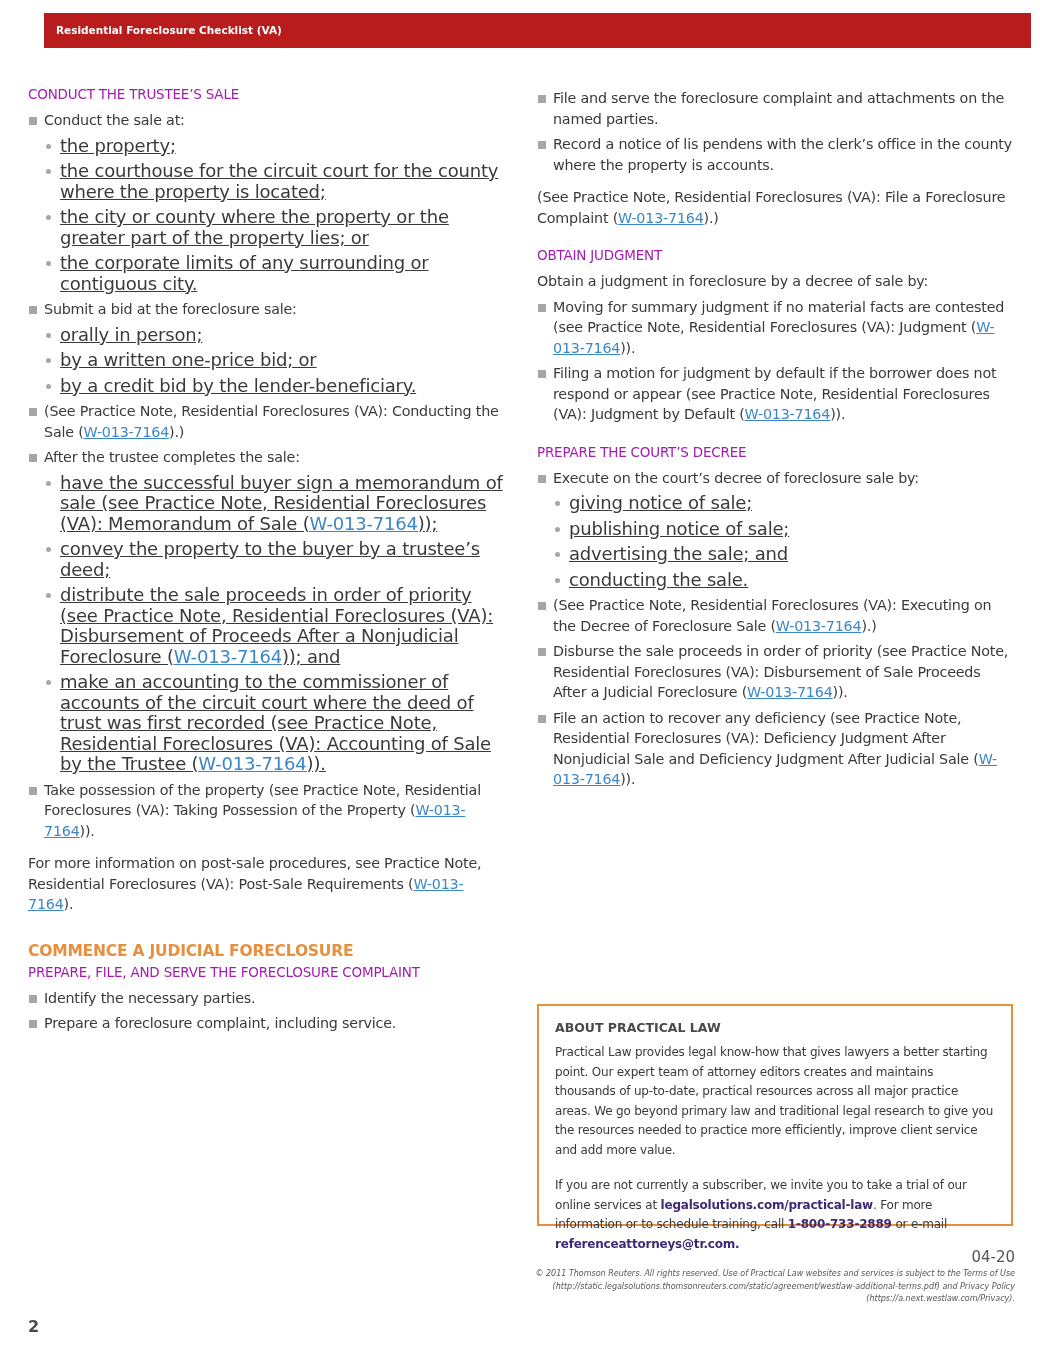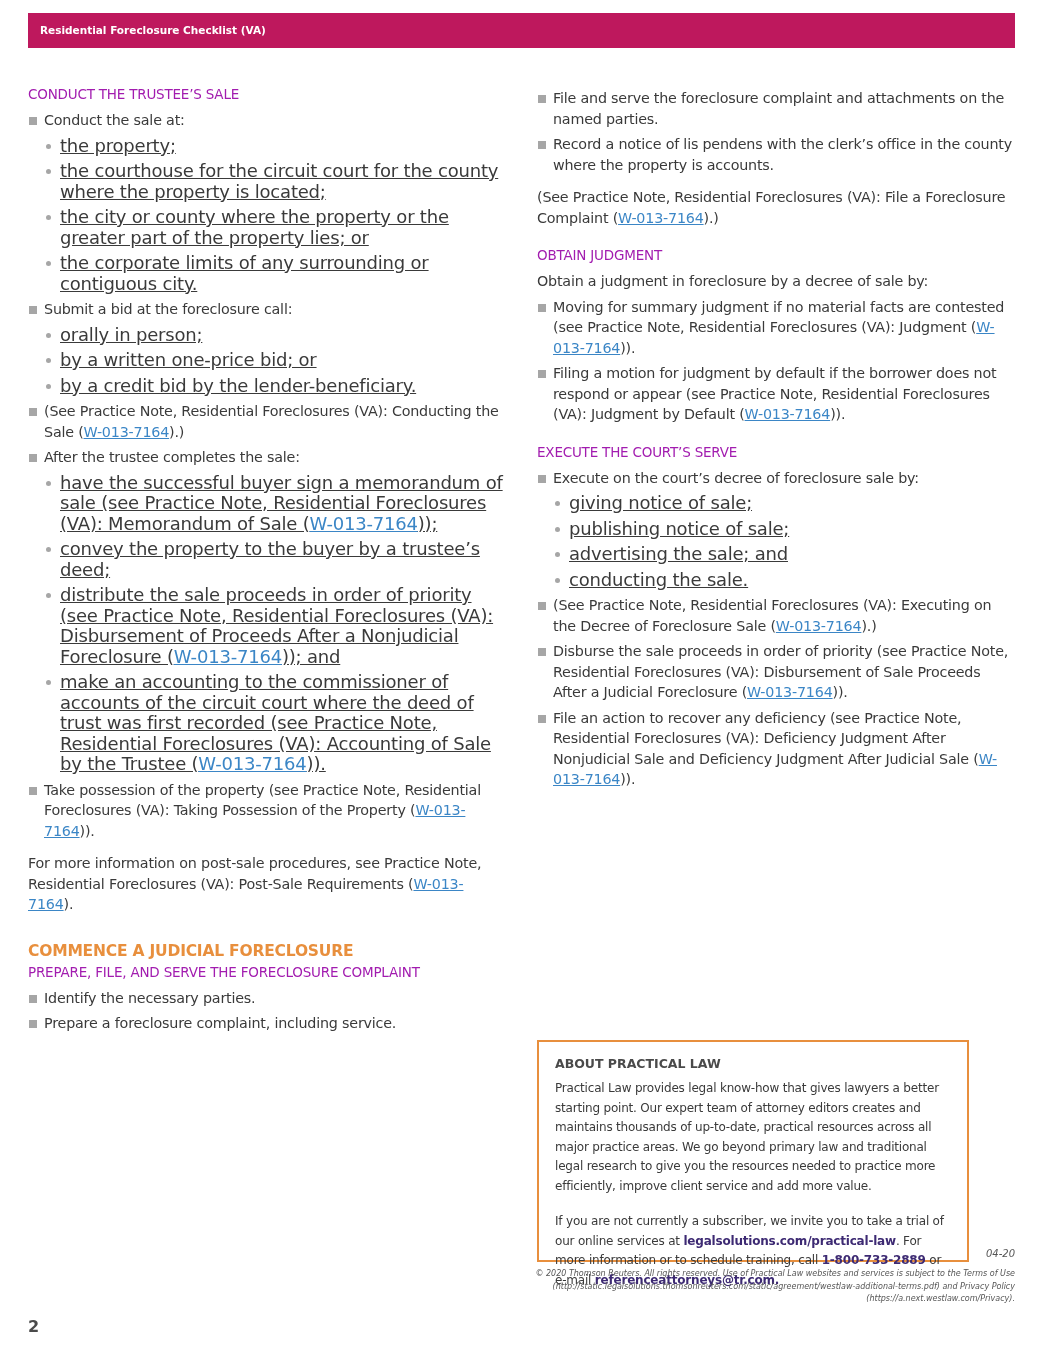--- a/index.html
+++ b/index.html
@@ -1,45 +1,45 @@
 <!DOCTYPE html>
 <html><head>
 <meta charset="utf-8">
 <style>
   html, body { margin: 0; padding: 0; background: #ffffff; }
   body { width: 1040px; height: 1366px; position: relative; overflow: hidden;
          font-family: "DejaVu Sans", sans-serif; color: #3a3a3a; }
-  .banner { position: absolute; left: 28px; top: 13px; width: 987px; height: 35px;
-            background: #be185d; text-decoration: underline; }
+  .banner { position: absolute; left: 44px; top: 13px; width: 987px; height: 35px;
+            background: #b91c1c; text-decoration: underline; }
   .banner-title { position: absolute; left: 12px; top: 11px; color: #ffffff;
                   font-size: 10.5px; font-weight: bold; }
   .col { position: absolute; top: 86px; width: 478px; }
   .col-left { left: 28px; }
   .col-right { left: 537px; }
   .h3 { font-weight: normal; font-size: 13.5px; color: #a21caf; margin: 0 0 8px 0;
         letter-spacing: -0.2px; }
   .h2 { font-weight: bold; font-size: 15.5px; color: #e88f3d; margin: 0 0 4px 0;
         letter-spacing: -0.2px; }
   .p { font-size: 14.3px; line-height: 20.5px; margin: 0 0 5px 0; letter-spacing: -0.2px; }
   .li { position: relative; padding-left: 16px; font-size: 14.3px; line-height: 20.5px;
         margin: 0 0 5px 0; letter-spacing: -0.2px; }
   .li .sq { position: absolute; left: 1px; top: 7px; width: 8px; height: 8px;
             background: #a6a6a6; }
   .sub { position: relative; padding-left: 32px; font-size: 18px; line-height: 20.5px;
          margin: 0 0 5px 0; letter-spacing: -0.2px; text-decoration: underline; }
   .sub .dot { position: absolute; left: 18px; top: 8px; width: 5px; height: 5px;
               border-radius: 50%; background: #a6a6a6; }
   a.ref { color: #3b86c6; text-decoration: underline; }
-  .about { position: absolute; left: 537px; top: 1040px; width: 432px; height: 222px;
+  .about { position: absolute; left: 537px; top: 1004px; width: 476px; height: 222px;
            border: 2px solid #e88f3d; box-sizing: border-box; padding: 14px 16px 0 16px; }
   .about-h { font-weight: bold; font-size: 12.5px; color: #4a4a4a; margin: 0 0 8px 0; }
   .about-p { font-size: 12px; line-height: 19.5px; margin: 0 0 16px 0; letter-spacing: -0.2px; }
   .about b { color: #3d2a73; }
-  .footer-code { position: absolute; right: 25px; top: 1248px; font-size: 10px;
-                 font-style: italic; color: #555; margin-left: 6px; }
+  .footer-code { position: absolute; right: 25px; top: 1248px; font-size: 15px;
+                 color: #555; margin-left: 6px; }
   .footer-legal { position: absolute; right: 25px; top: 1268px; width: 480px; text-align: right;
                   font-size: 8px; line-height: 12.5px; font-style: italic; color: #555; }
   .page-num { position: absolute; left: 28px; top: 1317px; font-size: 16px;
               font-weight: bold; color: #4a4a4a; }
 </style>
 </head>
 <body>
 
 <div class="banner">
   <span class="banner-title">Residential Foreclosure Checklist (VA)</span>
@@ -47,21 +47,21 @@
 
 <div class="col col-left">
   <div class="h3">CONDUCT THE TRUSTEE’S SALE</div>
 
   <div class="li"><span class="sq"></span><span>Conduct the sale at:</span></div>
   <div class="sub"><span class="dot"></span><span>the property;</span></div>
   <div class="sub"><span class="dot"></span><span>the courthouse for the circuit court for the county where the property is located;</span></div>
   <div class="sub"><span class="dot"></span><span>the city or county where the property or the greater part of the property lies; or</span></div>
   <div class="sub"><span class="dot"></span><span>the corporate limits of any surrounding or contiguous city.</span></div>
 
-  <div class="li"><span class="sq"></span><span>Submit a bid at the foreclosure call:</span></div>
+  <div class="li"><span class="sq"></span><span>Submit a bid at the foreclosure sale:</span></div>
   <div class="sub"><span class="dot"></span><span>orally in person;</span></div>
   <div class="sub"><span class="dot"></span><span>by a written one-price bid; or</span></div>
   <div class="sub"><span class="dot"></span><span>by a credit bid by the lender-beneficiary.</span></div>
 
   <div class="li"><span class="sq"></span><span>(See Practice Note, Residential Foreclosures (VA): Conducting the Sale (</span><a class="ref" href="#">W-013-7164</a><span>).)</span></div>
 
   <div class="li"><span class="sq"></span><span>After the trustee completes the sale:</span></div>
   <div class="sub"><span class="dot"></span><span>have the successful buyer sign a memorandum of sale (see Practice Note, Residential Foreclosures (VA): Memorandum of Sale (</span><a class="ref" href="#">W-013-7164</a><span>));</span></div>
   <div class="sub"><span class="dot"></span><span>convey the property to the buyer by a trustee’s deed;</span></div>
   <div class="sub"><span class="dot"></span><span>distribute the sale proceeds in order of priority (see Practice Note, Residential Foreclosures (VA): Disbursement of Proceeds After a Nonjudicial Foreclosure (</span><a class="ref" href="#">W-013-7164</a><span>)); and</span></div>
@@ -84,32 +84,32 @@
 
   <div class="p" style="margin-top:12px;"><span>(See Practice Note, Residential Foreclosures (VA): File a Foreclosure Complaint (</span><a class="ref" href="#">W-013-7164</a><span>).)</span></div>
 
   <div style="height:14px;"></div>
   <div class="h3">OBTAIN JUDGMENT</div>
   <div class="p">Obtain a judgment in foreclosure by a decree of sale by:</div>
   <div class="li"><span class="sq"></span><span>Moving for summary judgment if no material facts are contested (see Practice Note, Residential Foreclosures (VA): Judgment (</span><a class="ref" href="#">W-013-7164</a><span>)).</span></div>
   <div class="li"><span class="sq"></span><span>Filing a motion for judgment by default if the borrower does not respond or appear (see Practice Note, Residential Foreclosures (VA): Judgment by Default (</span><a class="ref" href="#">W-013-7164</a><span>)).</span></div>
 
   <div style="height:14px;"></div>
-  <div class="h3">EXECUTE THE COURT’S SERVE</div>
+  <div class="h3">PREPARE THE COURT’S DECREE</div>
   <div class="li"><span class="sq"></span><span>Execute on the court’s decree of foreclosure sale by:</span></div>
   <div class="sub"><span class="dot"></span><span>giving notice of sale;</span></div>
   <div class="sub"><span class="dot"></span><span>publishing notice of sale;</span></div>
   <div class="sub"><span class="dot"></span><span>advertising the sale; and</span></div>
   <div class="sub"><span class="dot"></span><span>conducting the sale.</span></div>
   <div class="li"><span class="sq"></span><span>(See Practice Note, Residential Foreclosures (VA): Executing on the Decree of Foreclosure Sale (</span><a class="ref" href="#">W-013-7164</a><span>).)</span></div>
   <div class="li"><span class="sq"></span><span>Disburse the sale proceeds in order of priority (see Practice Note, Residential Foreclosures (VA): Disbursement of Sale Proceeds After a Judicial Foreclosure (</span><a class="ref" href="#">W-013-7164</a><span>)).</span></div>
   <div class="li"><span class="sq"></span><span>File an action to recover any deficiency (see Practice Note, Residential Foreclosures (VA): Deficiency Judgment After Nonjudicial Sale and Deficiency Judgment After Judicial Sale (</span><a class="ref" href="#">W-013-7164</a><span>)).</span></div>
 </div>
 
 <div class="about">
   <div class="about-h">ABOUT PRACTICAL LAW</div>
   <div class="about-p">Practical Law provides legal know-how that gives lawyers a better starting point. Our expert team of attorney editors creates and maintains thousands of up-to-date, practical resources across all major practice areas. We go beyond primary law and traditional legal research to give you the resources needed to practice more efficiently, improve client service and add more value.</div>
   <div class="about-p"><span>If you are not currently a subscriber, we invite you to take a trial of our online services at </span><b>legalsolutions.com/practical-law</b><span>. For more information or to schedule training, call </span><b>1-800-733-2889</b><span> or e-mail </span><b>referenceattorneys@tr.com.</b></div>
 </div>
 
 <div class="footer-code">04-20</div>
-<div class="footer-legal">© 2020 Thomson Reuters. All rights reserved. Use of Practical Law websites and services is subject to the Terms of Use (http://static.legalsolutions.thomsonreuters.com/static/agreement/westlaw-additional-terms.pdf) and Privacy Policy (https://a.next.westlaw.com/Privacy).</div>
+<div class="footer-legal">© 2011 Thomson Reuters. All rights reserved. Use of Practical Law websites and services is subject to the Terms of Use (http://static.legalsolutions.thomsonreuters.com/static/agreement/westlaw-additional-terms.pdf) and Privacy Policy (https://a.next.westlaw.com/Privacy).</div>
 <div class="page-num">2</div>
 
 </body></html>

